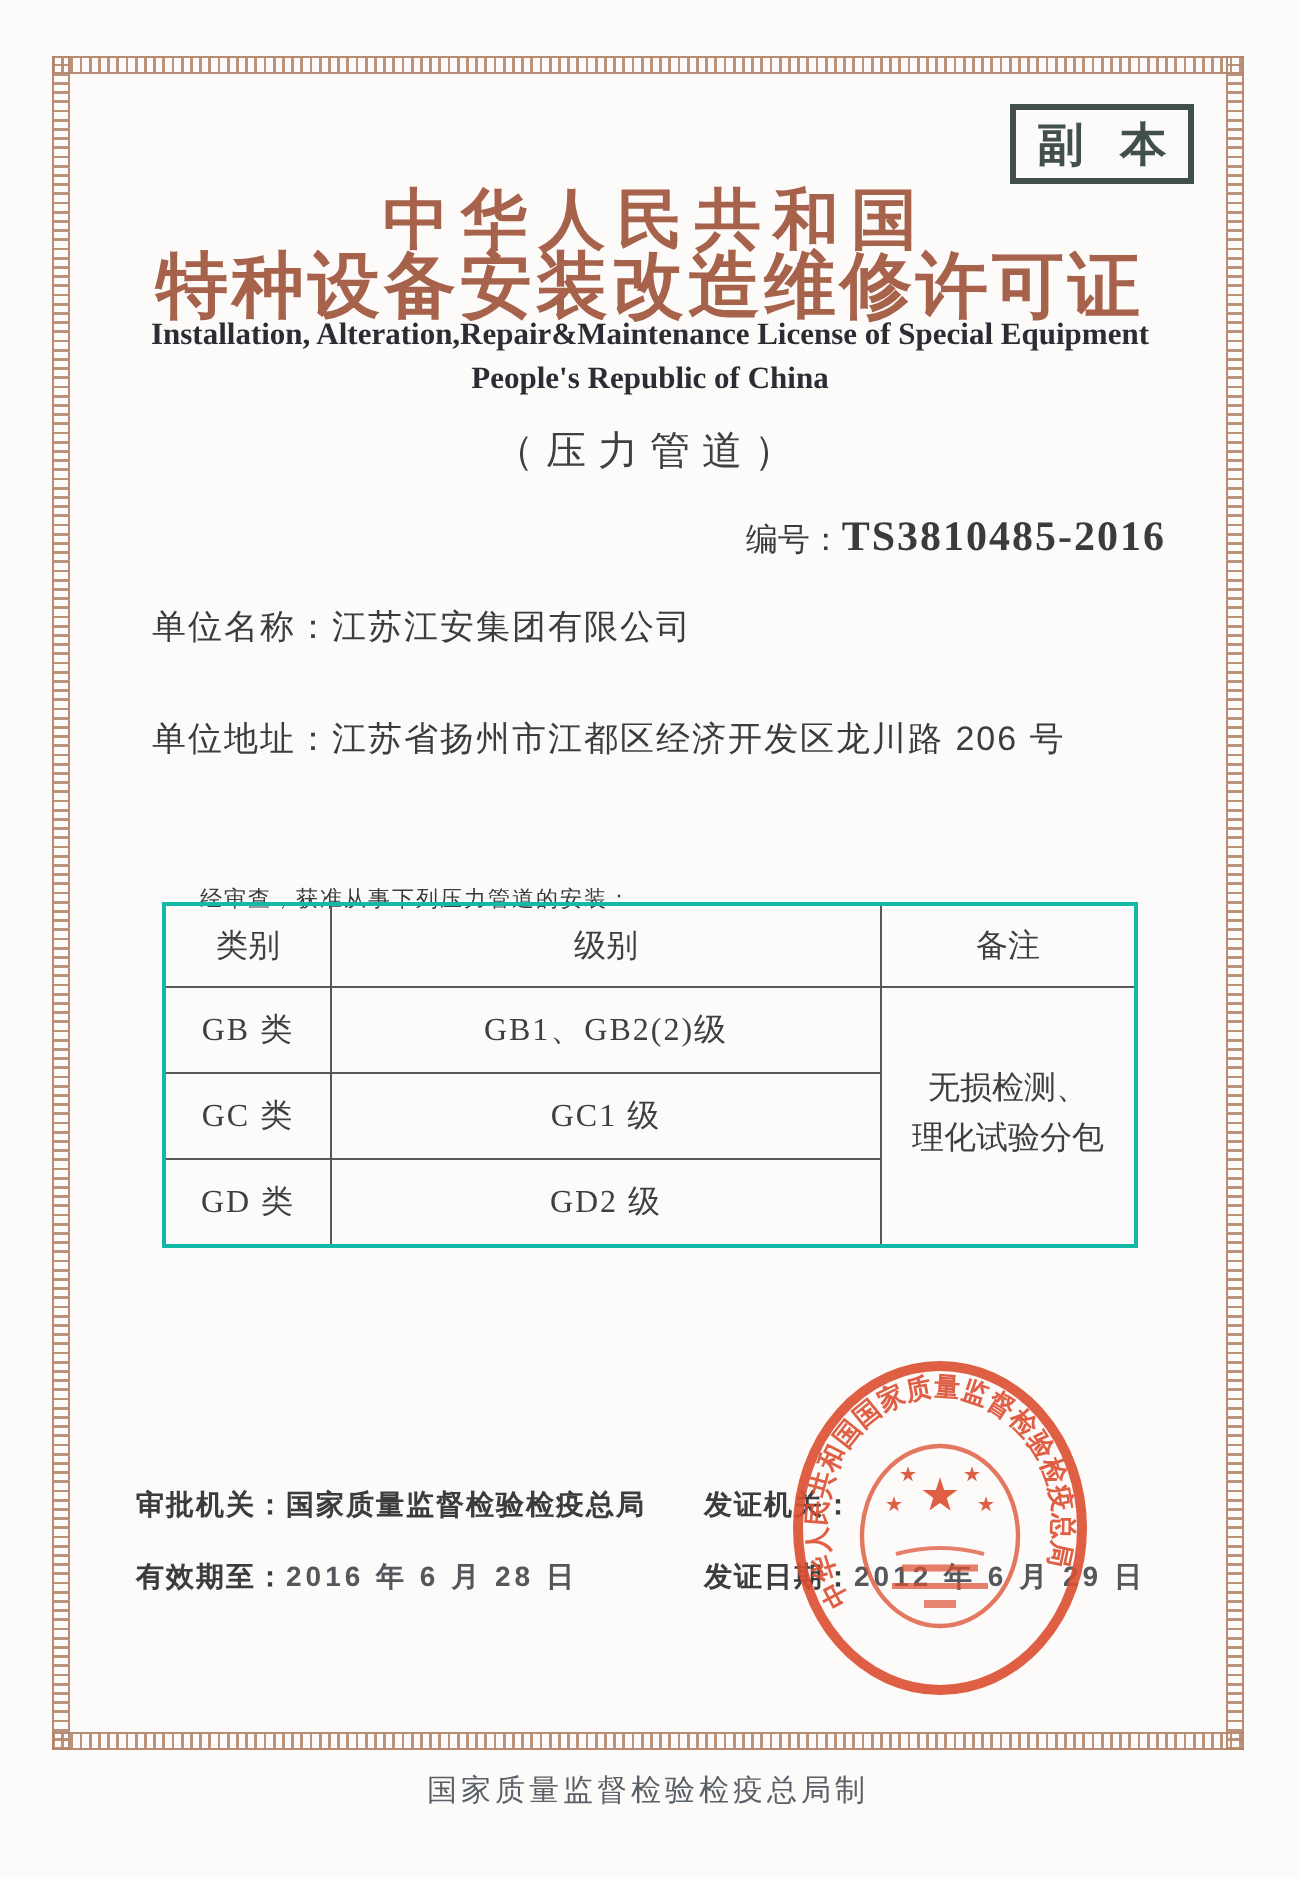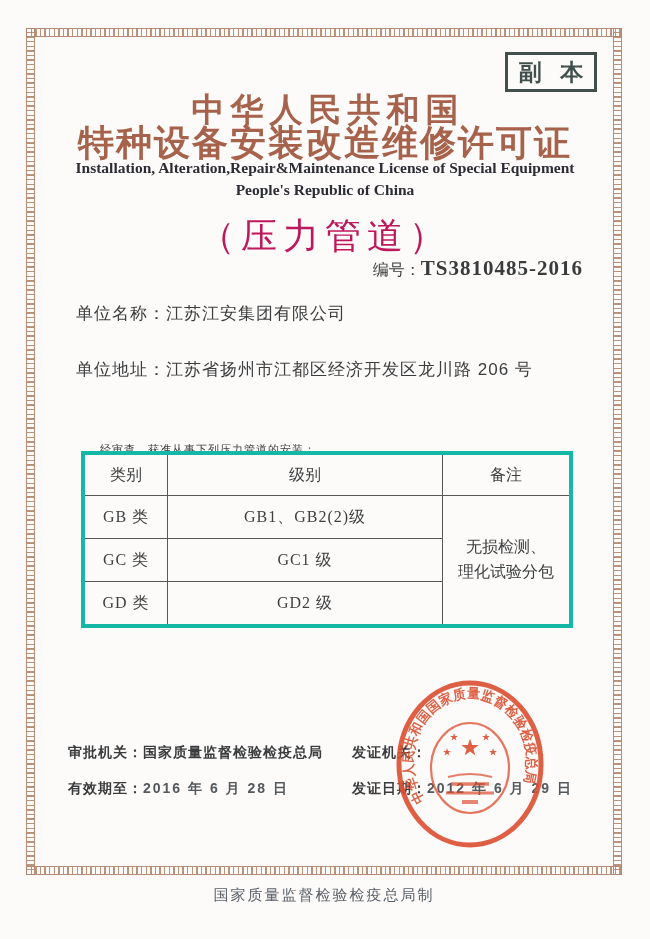--- a/index.html
+++ b/index.html
@@ -30,35 +30,35 @@
     color:#41504d;font-weight:bold;font-size:23px;letter-spacing:6px;text-indent:6px;
     background:#fcfbf9;
   }
 
   .center{position:absolute;left:0;width:100%;text-align:center;}
   .title-cn-1{top:88px;font-size:33px;font-weight:bold;color:#a7624b;letter-spacing:6px;text-indent:6px;}
   .title-cn-2{top:119px;font-size:36px;font-weight:bold;color:#a7624b;letter-spacing:2px;}
   .title-en{font-family:"Liberation Serif",serif;font-weight:bold;color:#2c2c35;}
   .title-en-1{top:159px;font-size:15.5px;}
   .title-en-2{top:181px;font-size:15.5px;}
-  .scope{top:212px;font-size:36px;color:#be185d;letter-spacing:6px;font-weight:500;}
+  .scope{top:212px;font-size:20px;color:#404040;letter-spacing:6px;font-weight:500;}
 
   .license-no{position:absolute;top:256px;right:67px;font-size:16px;color:#3a3b3d;}
   .license-no .value{font-family:"Liberation Serif",serif;font-size:21px;letter-spacing:1px;font-weight:bold;}
 
   .info-line{position:absolute;font-size:17px;color:#3b3c3e;letter-spacing:1px;}
   .unit-name{left:76px;top:302px;}
   .unit-addr{left:76px;top:358px;}
   .note{left:100px;top:442px;font-size:11px;}
 
   table.lic{
     position:absolute;left:81px;top:451px;width:482px;
     border-collapse:collapse;table-layout:fixed;
     font-size:16px;color:#3e3f41;background:transparent;
-    border:4px solid #14b8a6;
+    border:2px solid #14b8a6;
   }
   table.lic td{border:1px solid #585858;text-align:center;vertical-align:middle;padding:0;}
   table.lic .c1{width:82px;} table.lic .c2{width:274px;} table.lic .c3{width:126px;}
   tr.hdr td{height:40px;}
   tr.r td{height:42px;}
   .latin{font-family:"Liberation Serif",serif;letter-spacing:1px;}
   td.remark{line-height:1.55;text-align:left;padding-left:13px;font-size:16px;}
 
   .fld{position:absolute;font-size:14px;color:#3b3c3e;letter-spacing:1px;white-space:nowrap;font-weight:bold;}
   .fld .date-val{color:#54585c;letter-spacing:2px;}

